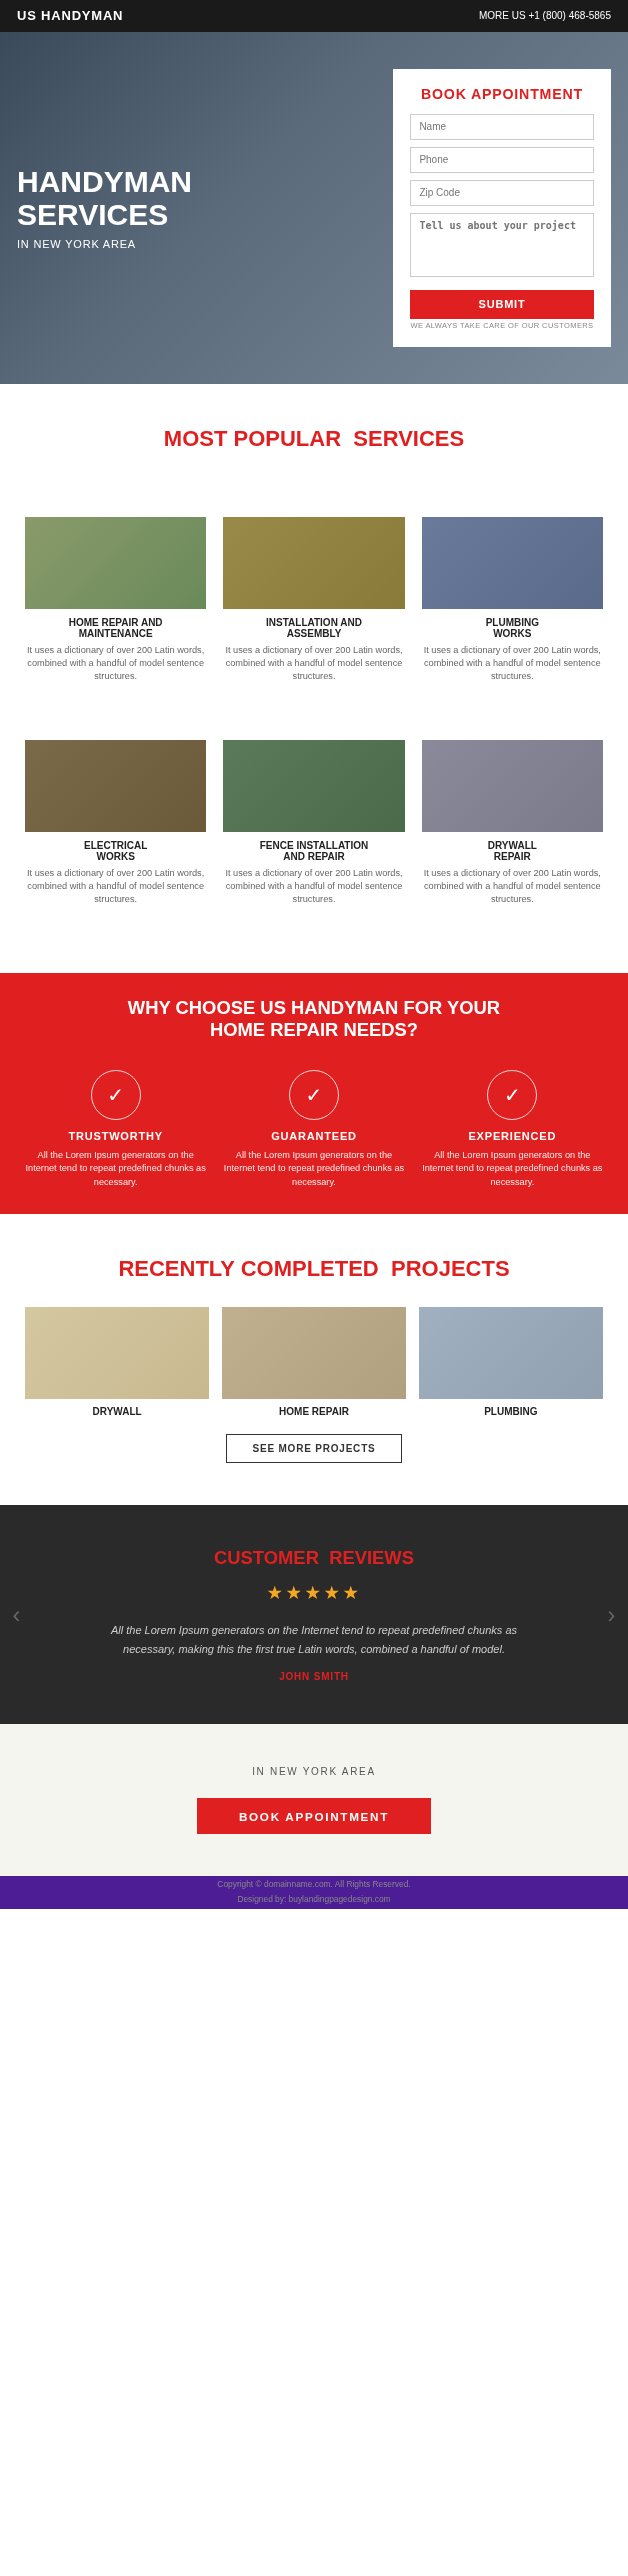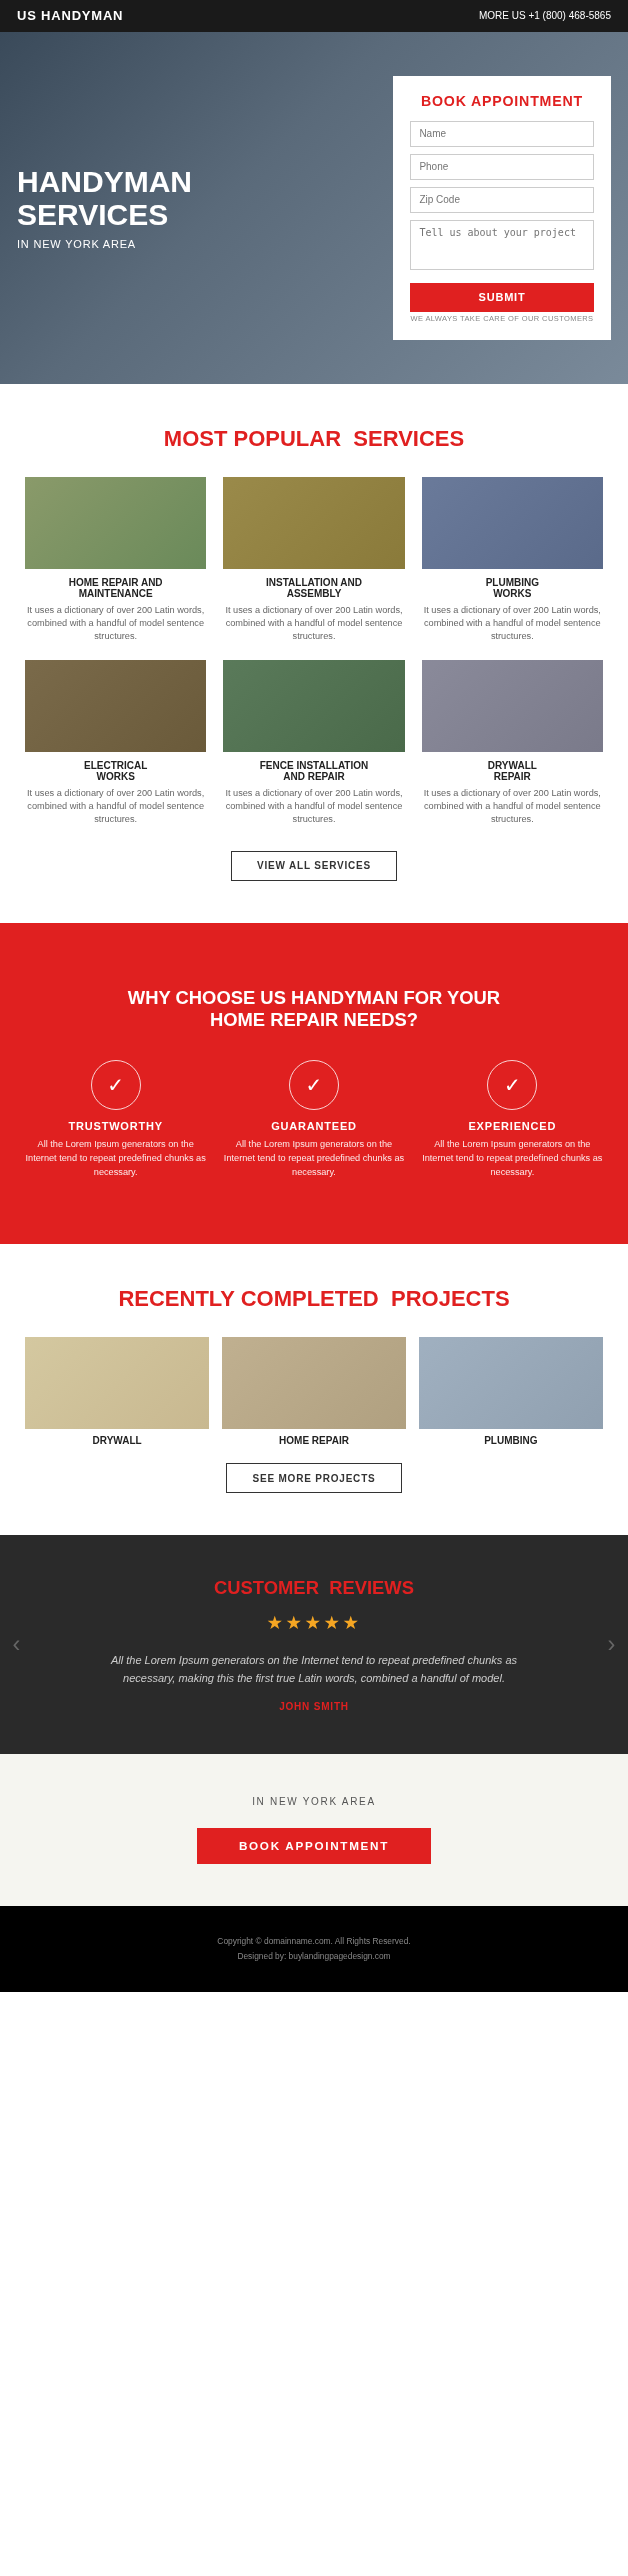--- a/index.html
+++ b/index.html
@@ -74,22 +74,23 @@
     .booking-card textarea {
       width: 100%;
       border: 0.8px solid #ccc;
       padding: 6.7px 8.4px;
       margin-bottom: 6.7px;
       font-size: 10px;
       color: #999;
       outline: none;
     }
     .booking-card textarea {
-      height: 50px;
+      height: 64px;
       resize: none;
+      font-weight: bold;
     }
     .submit-btn {
       width: 100%;
       background: #e02020;
       color: #fff;
       border: none;
       padding: 8.4px;
       font-size: 11px;
       font-weight: bold;
       letter-spacing: 0.8px;
@@ -116,21 +117,21 @@
     }
     .section-title span { color: #e02020; }
 
     
     .services-grid {
       display: grid;
       grid-template-columns: repeat(3, 1fr);
       gap: 17px;
       margin-bottom: 25px;
     }
-    .service-card { text-align: center; }
+    .service-card { text-align: center; margin-top: 40px; }
     .service-img-placeholder {
       width: 100%;
       height: 92px;
       margin-bottom: 8.4px;
       background: #aaa;
     }
     .service-img-1 { background: linear-gradient(135deg, #8a9a6a 0%, #6a8a5a 100%); }
     .service-img-2 { background: linear-gradient(135deg, #9a8a4a 0%, #8a7a3a 100%); }
     .service-img-3 { background: linear-gradient(135deg, #6a7a9a 0%, #5a6a8a 100%); }
     .service-img-4 { background: linear-gradient(135deg, #7a6a4a 0%, #6a5a3a 100%); }
@@ -158,21 +159,21 @@
       letter-spacing: 0.8px;
       text-transform: uppercase;
       cursor: pointer;
       background: #fff;
       color: #333;
     }
 
     
     .why-section {
       background: #e02020;
-      padding: 64px 25px;
+      padding: 24px 25px;
       text-align: center;
       color: #fff;
     }
     .why-title {
       font-size: 18.4px;
       font-weight: 900;
       text-transform: uppercase;
       margin-bottom: 29px;
     }
     .why-grid {
@@ -292,22 +293,22 @@
       padding: 11.7px 42px;
       font-size: 11.7px;
       font-weight: bold;
       letter-spacing: 1.7px;
       text-transform: uppercase;
       cursor: pointer;
     }
 
     
     .footer {
-      background: #000000;
-      padding: 28px 17px;
+      background: #4c1d95;
+      padding: 1px 17px;
       text-align: center;
     }
     .footer-copy { font-size: 8.4px; color: #888; line-height: 1.8; }
   </style>
 </head>
 <body>
 
 <header class="header">
   <span class="header-logo">US HANDYMAN</span>
   <span class="header-phone">
@@ -369,23 +370,20 @@
       <div class="service-name">FENCE INSTALLATION<br>AND REPAIR</div>
       <div class="service-desc">It uses a dictionary of over 200 Latin words, combined with a handful of model sentence structures.</div>
     </div>
 
     <div class="service-card">
       <div class="service-img-placeholder service-img-6"></div>
       <div class="service-name">DRYWALL<br>REPAIR</div>
       <div class="service-desc">It uses a dictionary of over 200 Latin words, combined with a handful of model sentence structures.</div>
     </div>
 
-  </div>
-  <div class="view-btn-wrap">
-    <button class="view-btn">VIEW ALL SERVICES</button>
   </div>
 </section>
 
 <section class="why-section">
   <h2 class="why-title">WHY CHOOSE US HANDYMAN FOR YOUR<br>HOME REPAIR NEEDS?</h2>
   <div class="why-grid">
 
     <div class="why-item">
       <div class="why-icon">✓</div>
       <div class="why-name">TRUSTWORTHY</div>

